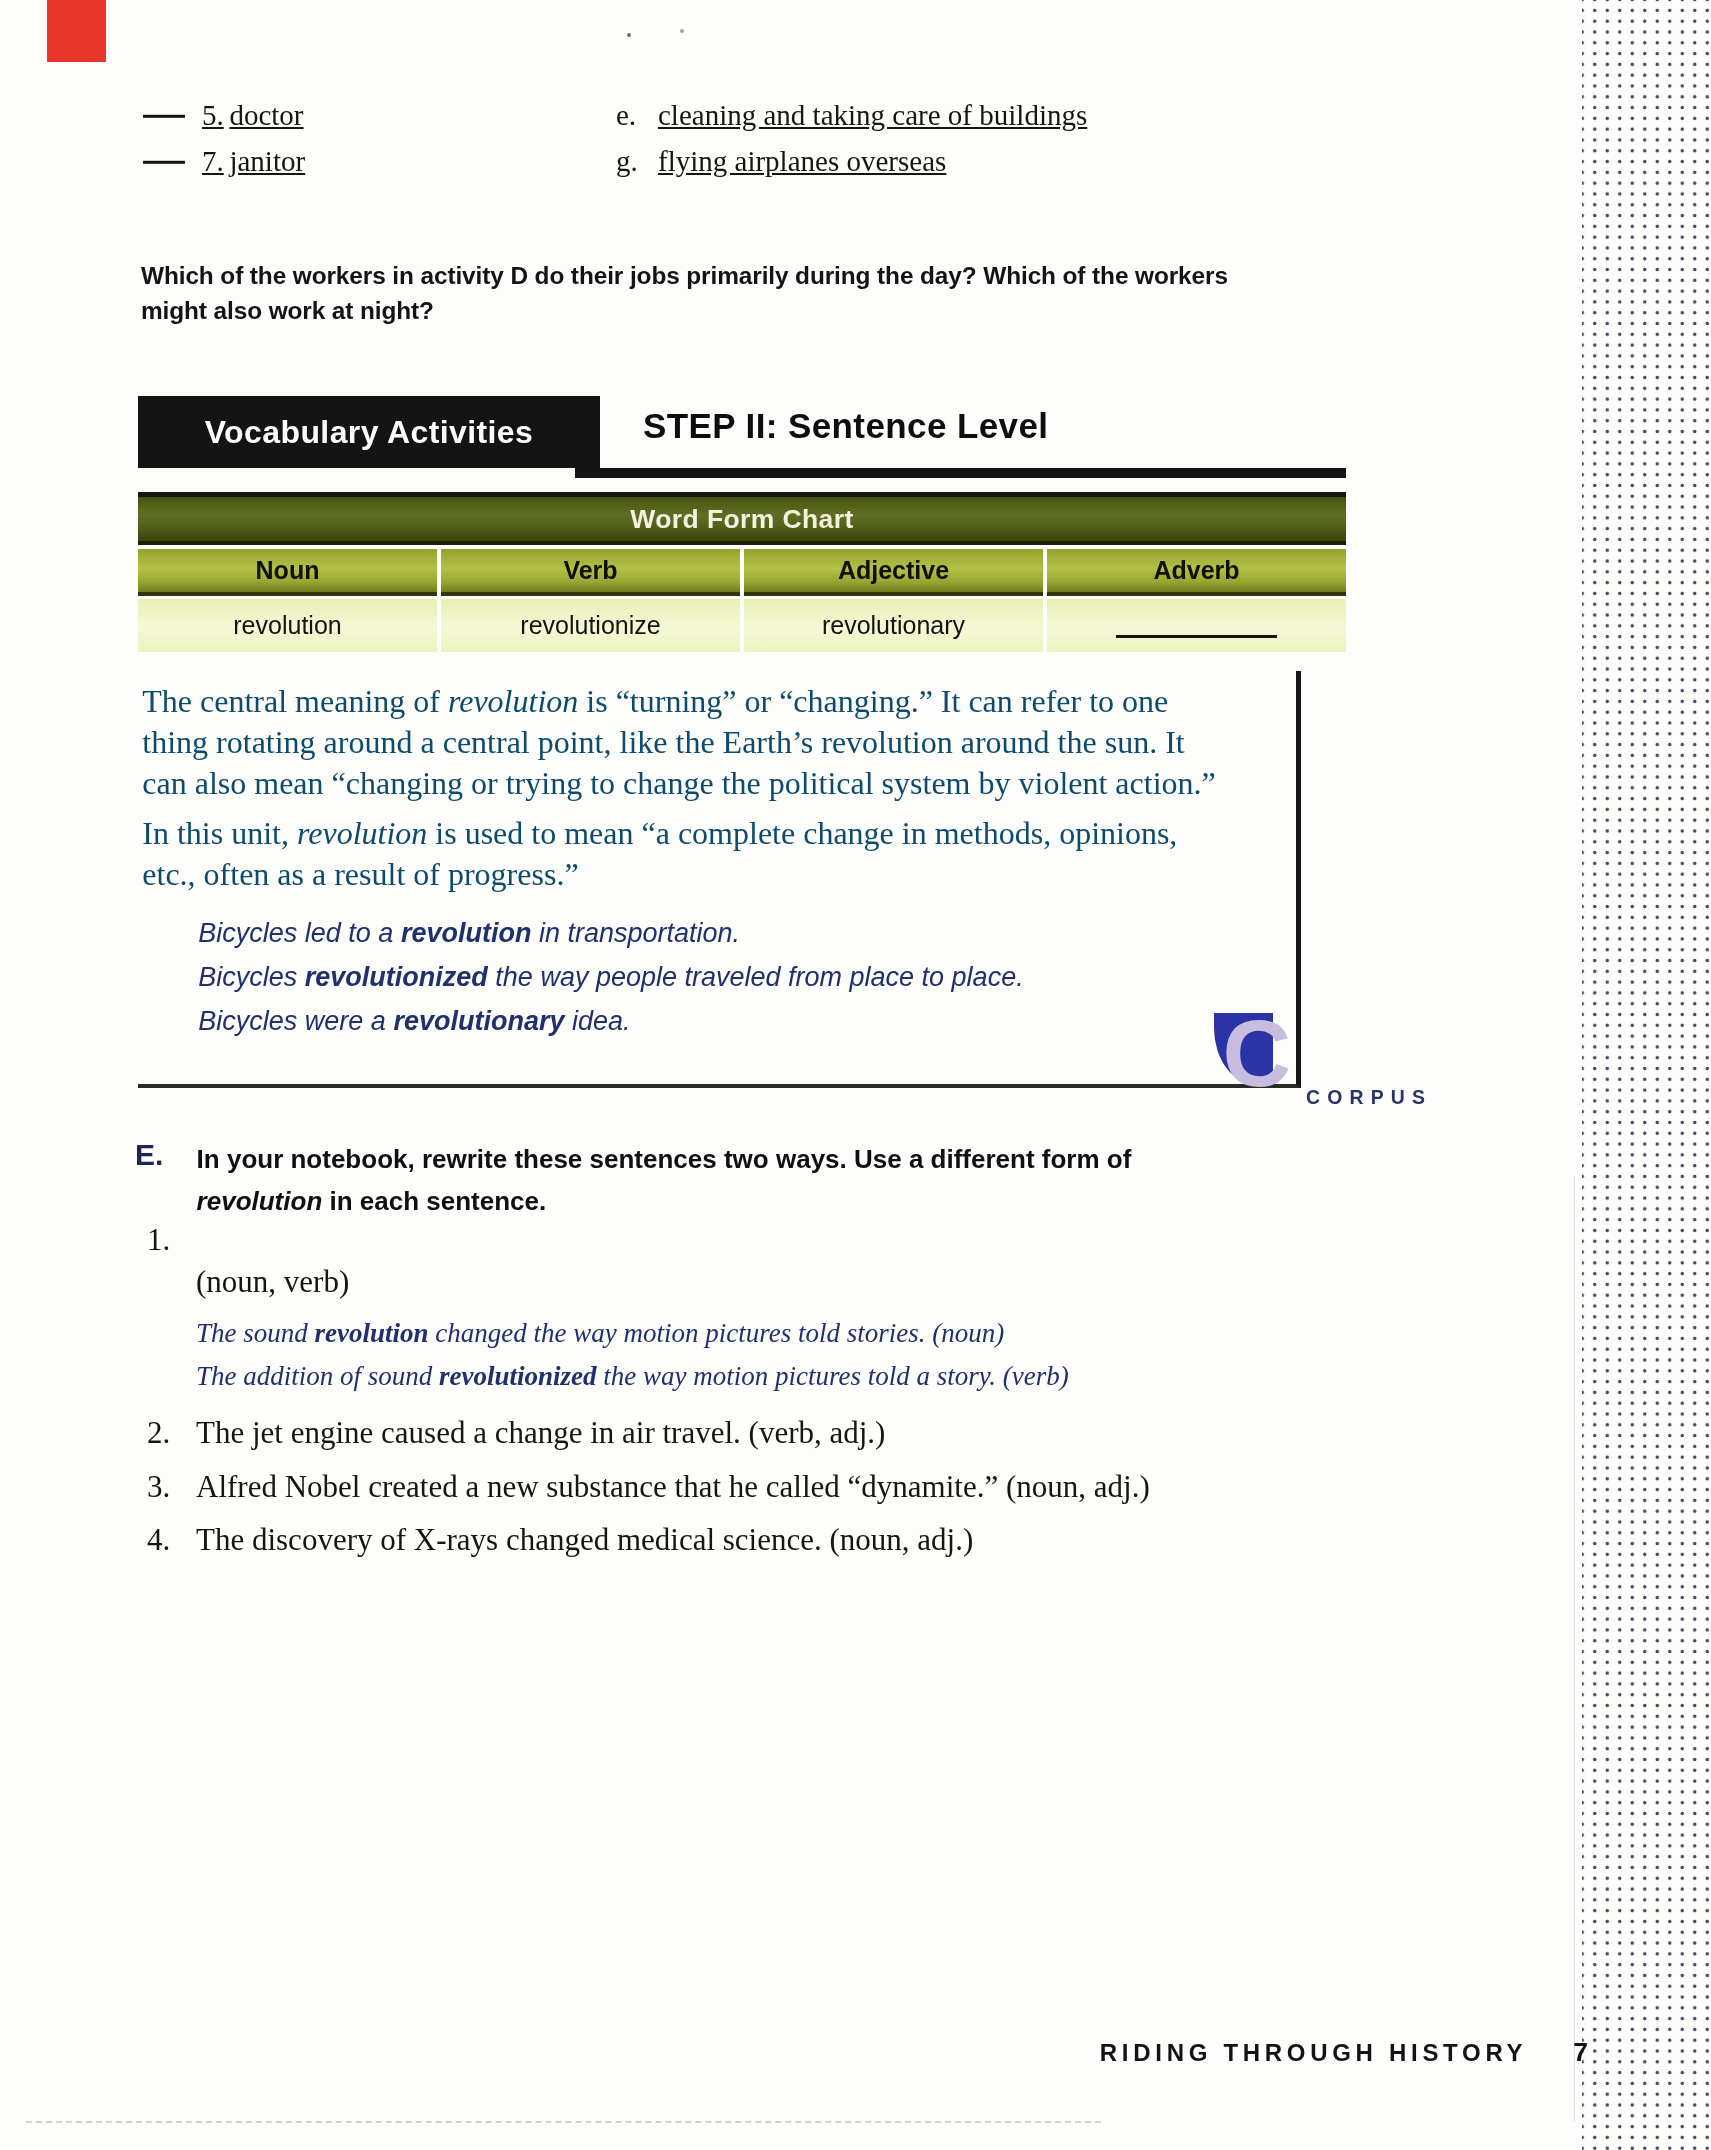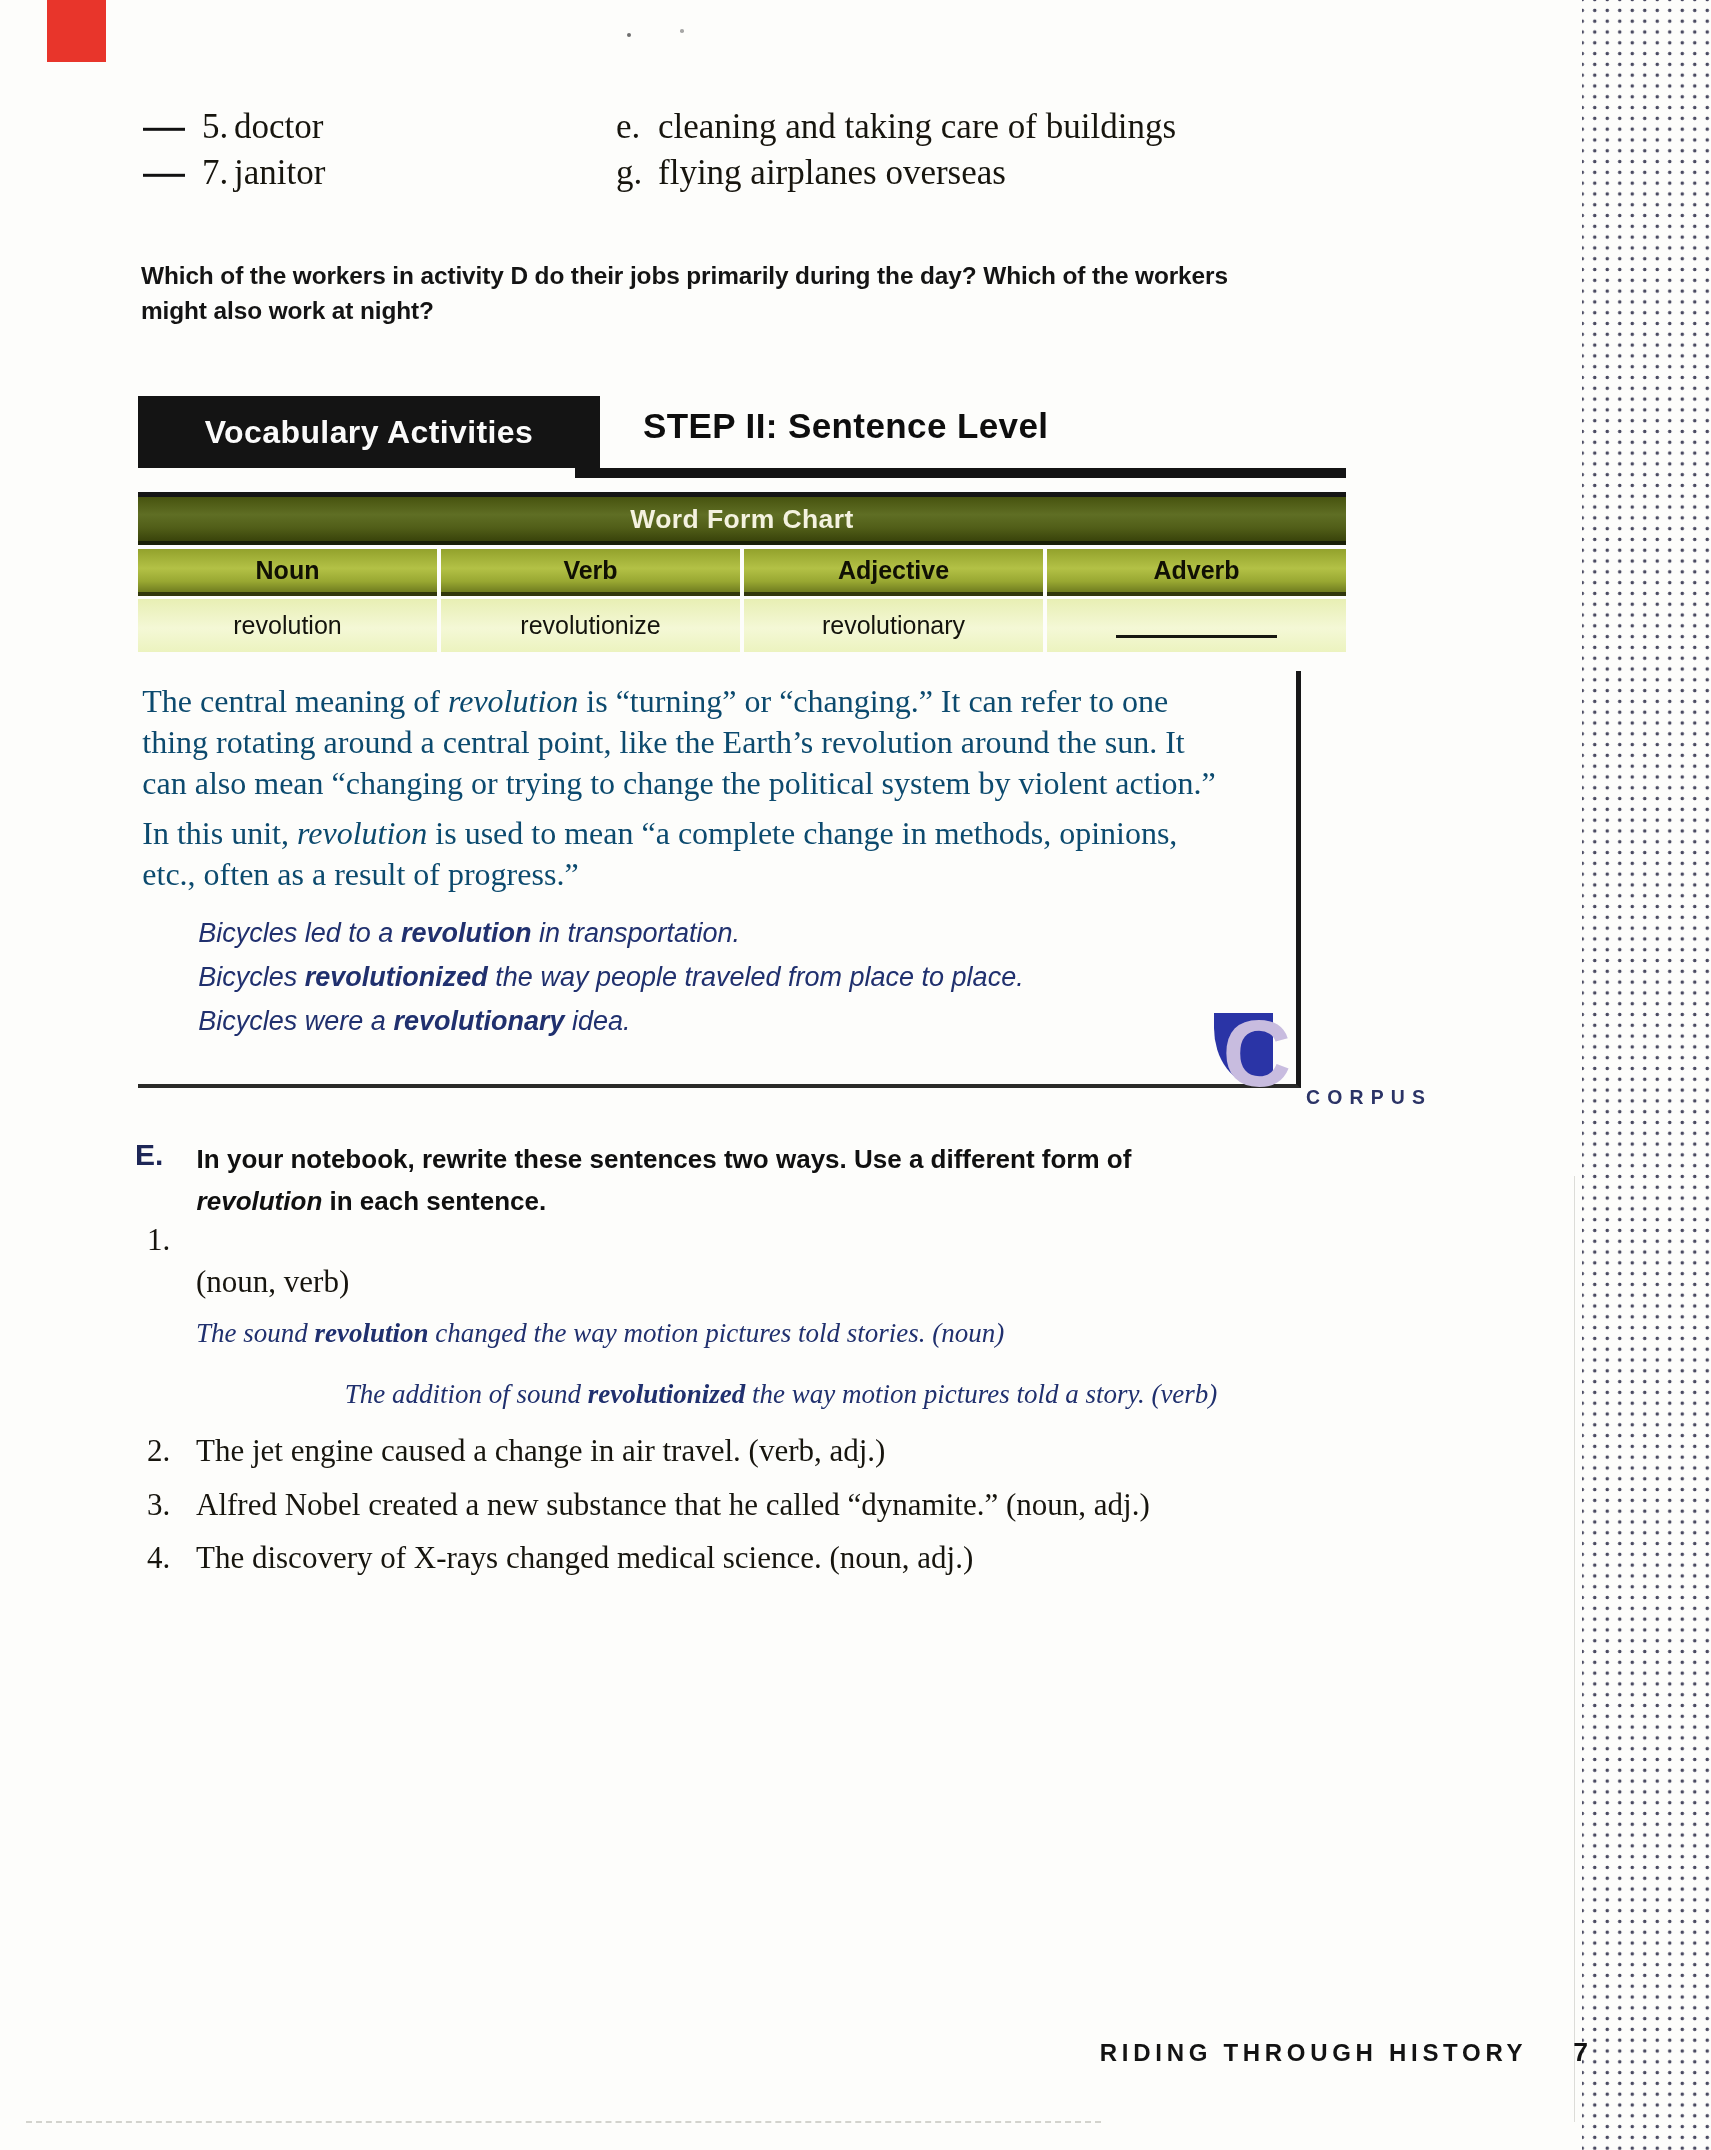--- a/index.html
+++ b/index.html
@@ -15,21 +15,21 @@
     background-size:12.5px 10.8px;background-position:6.5px 5px;opacity:.92;
   }
   .side-line{position:absolute;right:136px;top:1176px;width:1.4px;height:946px;background:#dcdcd8;}
   .bottom-dashes{position:absolute;left:26px;top:2121px;width:1075px;border-top:2.2px dashed #c9c9c2;opacity:.8;}
   .red-mark{position:absolute;left:47px;top:0;width:59px;height:62px;background:#e8352b;}
   .speck{position:absolute;border-radius:50%;background:#6e6e6e;}
   .speck.s1{left:627px;top:33px;width:4.3px;height:4.3px;}
   .speck.s2{left:680px;top:29px;width:3.6px;height:3.6px;opacity:.6;}
 
   
-  .matching{position:absolute;left:143px;top:104px;width:1212px;font-size:35px;line-height:46px;}
+  .matching{position:absolute;left:143px;top:92px;width:1212px;font-size:29px;line-height:46px;text-decoration:underline;}
   .m-row{display:grid;grid-template-columns:473px 1fr;}
   .rule{display:inline-block;width:42px;border-bottom:3.6px solid #111;margin-right:17px;transform:translateY(-7.2px);}
   .m-num{font-weight:normal;}
   .m-label{margin-left:5.7px;}
   .m-letter{display:inline-block;width:42px;}
 
   .question{
     position:absolute;left:141px;top:258px;width:1140px;
     font-family:"Liberation Sans",sans-serif;font-weight:bold;
     font-size:24.4px;line-height:35px;letter-spacing:-0.1px;color:#141414;
@@ -96,21 +96,21 @@
   .exE-label{font-size:30px;color:#1e2757;width:43px;flex:none;}
   .exE-text{font-size:26px;line-height:42px;color:#101010;width:1011px;}
 
   
   .items{position:absolute;left:147px;top:1219px;width:1219px;font-size:31px;line-height:42px;}
   .item{display:flex;}
   .inum{width:49px;flex:none;}
   .itext{flex:1;max-width:1118px;}
   .answer{margin:11.5px 0 0 49px;font-family:Liberation Serif, serif;font-style:italic;
     font-size:27px;line-height:36px;color:#20306e;}
-  .answer.a2{margin-top:25px;text-align:center;}
+  .answer.a2{margin-top:7px;}
   .item.gap{margin-top:18.6px;}
   .item.gap-sm{margin-top:11.5px;}
 
   .footer{position:absolute;right:123px;top:2037px;display:flex;align-items:baseline;gap:46px;
     font-family:"Liberation Sans",sans-serif;font-weight:bold;color:#131313;}
   .ftitle{font-size:24px;letter-spacing:4.7px;}
   .fpage{font-size:26.5px;}
 </style>
 </head>
 <body>

